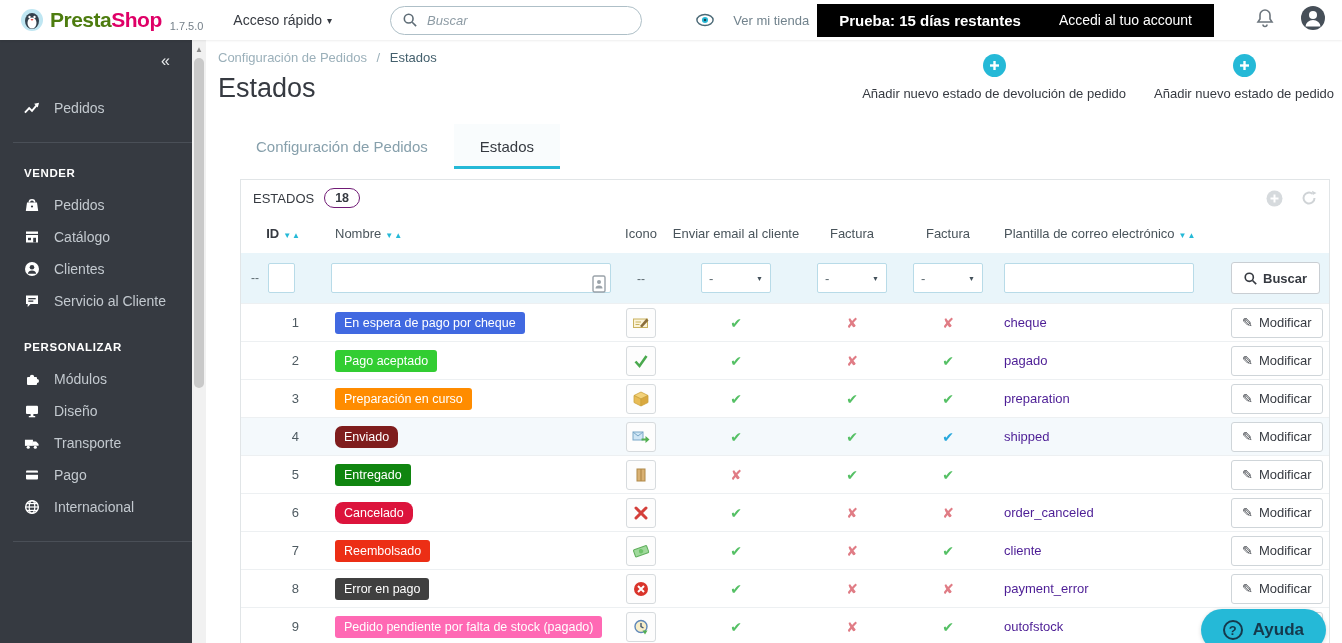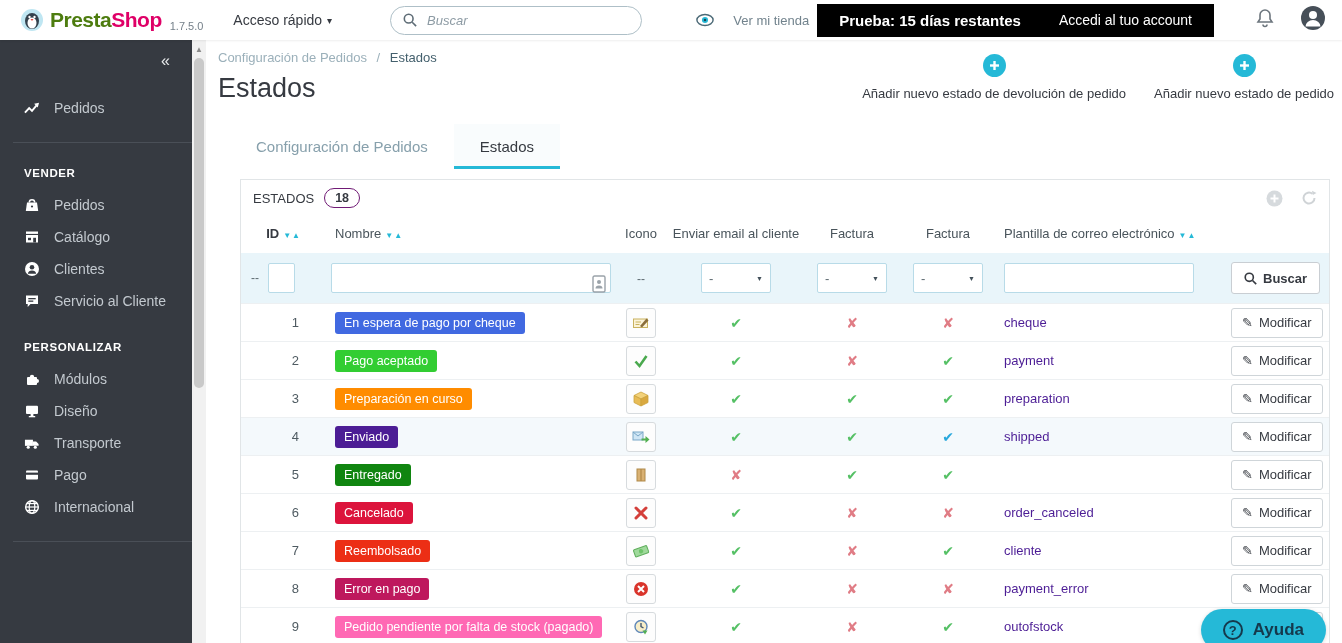--- a/index.html
+++ b/index.html
@@ -414,21 +414,21 @@
         <div class="c-id">2</div>
         <div class="c-name"><span class="badge" style="background-color: rgb(50, 205, 50);">Pago aceptado</span></div>
         <div class="c-iconbox"><span class="iconbox">
           <svg width="18" height="18" viewBox="0 0 18 18">
                 <path d="M3.5 9.5 l4 4.5 L14.5 4" fill="none" stroke="#4aa94e" stroke-width="2.6"></path>
               </svg>
         </span></div>
         <div class="mark"><span style="color: rgb(85, 192, 101);">✔</span></div>
         <div class="mark"><span style="color: rgb(224, 124, 133);">✘</span></div>
         <div class="mark"><span style="color: rgb(85, 192, 101);">✔</span></div>
-        <div class="c-tplval">payment</div>
+        <div class="c-tplval">pagado</div>
         <div class="c-act"><button class="modify-btn">
               <span class="pencil">✎</span>
               <span>Modificar</span>
             </button></div>
       </div>
 
       <div class="grid trow">
         <div class="c-id">3</div>
         <div class="c-name"><span class="badge" style="background-color: rgb(255, 140, 0);">Preparación en curso</span></div>
         <div class="c-iconbox"><span class="iconbox">
@@ -443,21 +443,21 @@
         <div class="mark"><span style="color: rgb(85, 192, 101);">✔</span></div>
         <div class="c-tplval">preparation</div>
         <div class="c-act"><button class="modify-btn">
               <span class="pencil">✎</span>
               <span>Modificar</span>
             </button></div>
       </div>
 
       <div class="grid trow tinted">
         <div class="c-id">4</div>
-        <div class="c-name"><span class="badge" style="background-color: #4c1d95;">Enviado</span></div>
+        <div class="c-name"><span class="badge" style="background-color: #7f1d1d; border-radius: 7px;">Enviado</span></div>
         <div class="c-iconbox"><span class="iconbox">
           <svg width="18" height="18" viewBox="0 0 18 18">
                 <rect x="1" y="4" width="10" height="8" fill="#cfe6f5" stroke="#7aa7c7"></rect>
                 <path d="M1 4 l5 4 5-4" fill="none" stroke="#7aa7c7"></path>
                 <path d="M9.5 10.5 h4 v-2.5 l4 3.5 -4 3.5 v-2.5 h-4 z" fill="#53b052"></path>
               </svg>
         </span></div>
         <div class="mark"><span style="color: rgb(85, 192, 101);">✔</span></div>
         <div class="mark"><span style="color: rgb(85, 192, 101);">✔</span></div>
         <div class="mark"><span style="color: rgb(40, 168, 220);">✔</span></div>
@@ -482,21 +482,21 @@
         <div class="mark"><span style="color: rgb(85, 192, 101);">✔</span></div>
         <div class="c-tplval"></div>
         <div class="c-act"><button class="modify-btn">
               <span class="pencil">✎</span>
               <span>Modificar</span>
             </button></div>
       </div>
 
       <div class="grid trow">
         <div class="c-id">6</div>
-        <div class="c-name"><span class="badge" style="background-color: rgb(220, 20, 60);">Cancelado</span></div>
+        <div class="c-name"><span class="badge" style="background-color: rgb(220, 20, 60); border-radius: 8px;">Cancelado</span></div>
         <div class="c-iconbox"><span class="iconbox">
           <svg width="18" height="18" viewBox="0 0 18 18">
                 <path d="M4 4 L14 14 M14 4 L4 14" stroke="#d43f3a" stroke-width="3" stroke-linecap="round"></path>
               </svg>
         </span></div>
         <div class="mark"><span style="color: rgb(85, 192, 101);">✔</span></div>
         <div class="mark"><span style="color: rgb(224, 124, 133);">✘</span></div>
         <div class="mark"><span style="color: rgb(224, 124, 133);">✘</span></div>
         <div class="c-tplval">order_canceled</div>
         <div class="c-act"><button class="modify-btn">
@@ -521,21 +521,21 @@
         <div class="mark"><span style="color: rgb(85, 192, 101);">✔</span></div>
         <div class="c-tplval">cliente</div>
         <div class="c-act"><button class="modify-btn">
               <span class="pencil">✎</span>
               <span>Modificar</span>
             </button></div>
       </div>
 
       <div class="grid trow">
         <div class="c-id">8</div>
-        <div class="c-name"><span class="badge" style="background-color: #be185d;">Error en pago</span></div>
+        <div class="c-name"><span class="badge" style="background-color: #404040;">Error en pago</span></div>
         <div class="c-iconbox"><span class="iconbox">
           <svg width="18" height="18" viewBox="0 0 18 18">
                 <circle cx="9" cy="9" r="7" fill="#d9342b"></circle>
                 <path d="M6 6 l6 6 M12 6 l-6 6" stroke="#fff" stroke-width="2"></path>
               </svg>
         </span></div>
         <div class="mark"><span style="color: rgb(85, 192, 101);">✔</span></div>
         <div class="mark"><span style="color: rgb(224, 124, 133);">✘</span></div>
         <div class="mark"><span style="color: rgb(224, 124, 133);">✘</span></div>
         <div class="c-tplval">payment_error</div>

